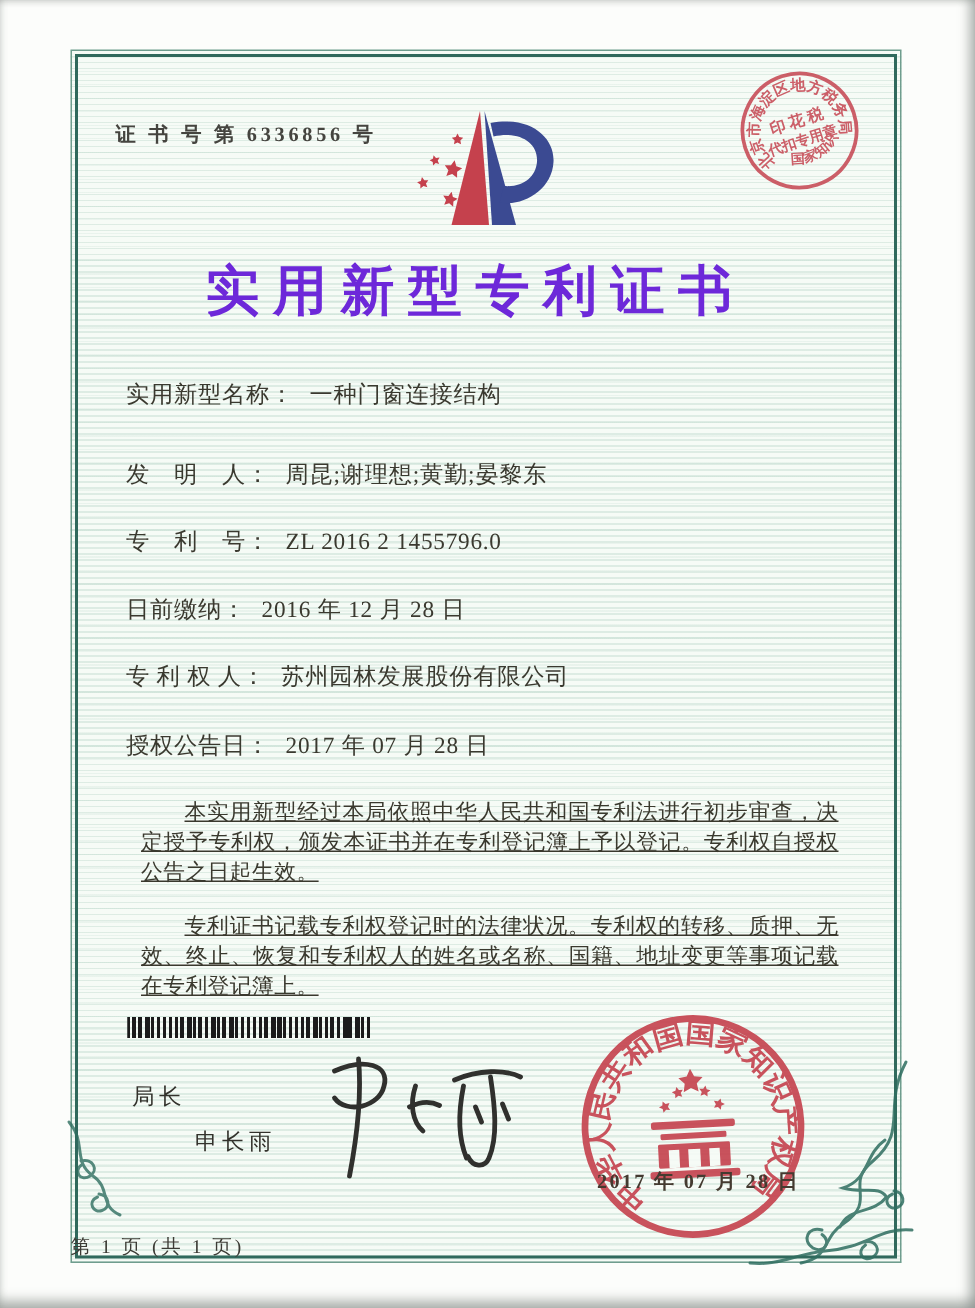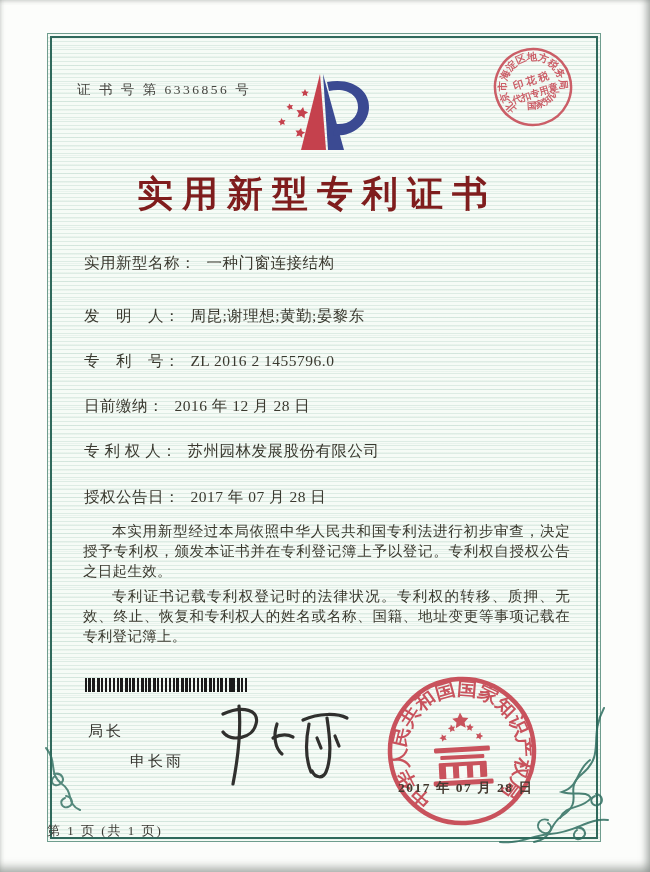--- a/index.html
+++ b/index.html
@@ -16,29 +16,29 @@
       inset 4px 0 4px -3px rgba(185,189,186,.4);}
   .guilloche{position:absolute;left:47px;top:33px;width:554px;height:809px;
     background-color:#f6fbf6;
     background-image:
       repeating-linear-gradient(0deg, rgba(122,176,155,.20) 0 1px, transparent 1px 4px),
       repeating-linear-gradient(0deg, transparent 0 2px, rgba(122,176,155,.10) 2px 3px, transparent 3px 9px);}
   .frame{position:absolute;left:47px;top:33px;width:554px;height:809px;
     border:1px solid #6f9d8e;box-sizing:border-box;z-index:2;}
   .frame-inner{position:absolute;inset:2px;border:2px solid #30695c;}
   .abs{position:absolute;z-index:5;}
-  .cert-number{left:77px;top:81px;font-size:13.5px;letter-spacing:2.5px;color:#45443f;}
+  .cert-number{left:77px;top:81px;font-size:13.5px;letter-spacing:2.5px;color:#45443f;font-weight:bold;}
   .title{left:47px;top:170px;width:540px;text-align:center;font-size:36px;
-    letter-spacing:9px;font-weight:600;color:#7f1d1d;}
+    letter-spacing:9px;font-weight:600;color:#6d28d9;}
   .field{left:84px;font-size:15.5px;letter-spacing:.5px;color:#3a392f;white-space:nowrap;}
   .f1{top:253px}.f2{top:306px}.f3{top:351px}.f4{top:396px}.f5{top:441px}.f6{top:487px}
   .field .lbl{margin-right:6px;}
   .paras{left:78px;top:516px;width:497px;font-size:14.5px;line-height:20px;
     text-align:justify;color:#3a392e;letter-spacing:.3px;}
-  .paras p{margin:5px;text-indent:2em;}
+  .paras p{margin:16px;text-indent:2em;text-decoration:underline;}
   .barcode{left:85px;top:678px;width:163px;height:14px;
     background-image:
       repeating-linear-gradient(90deg,#1b1b1b 0 2px,transparent 2px 4px),
       repeating-linear-gradient(90deg,#1b1b1b 0 1px,transparent 1px 7px),
       repeating-linear-gradient(90deg,transparent 0 3px,#1b1b1b 3px 4px,transparent 4px 11px);}
   .signer-title{left:88px;top:722px;font-size:15px;letter-spacing:3px;color:#33322c;}
   .signer-name{left:88px;top:752px;font-size:15px;letter-spacing:3px;color:#33322c;margin-left:42px;}
   .signature{left:185px;top:700px;z-index:6;}
   .seal{left:382px;top:671px;z-index:7;opacity:.9;transform:rotate(-3deg);}
   .issue-date{left:398px;top:779px;font-size:13.5px;letter-spacing:1.5px;

